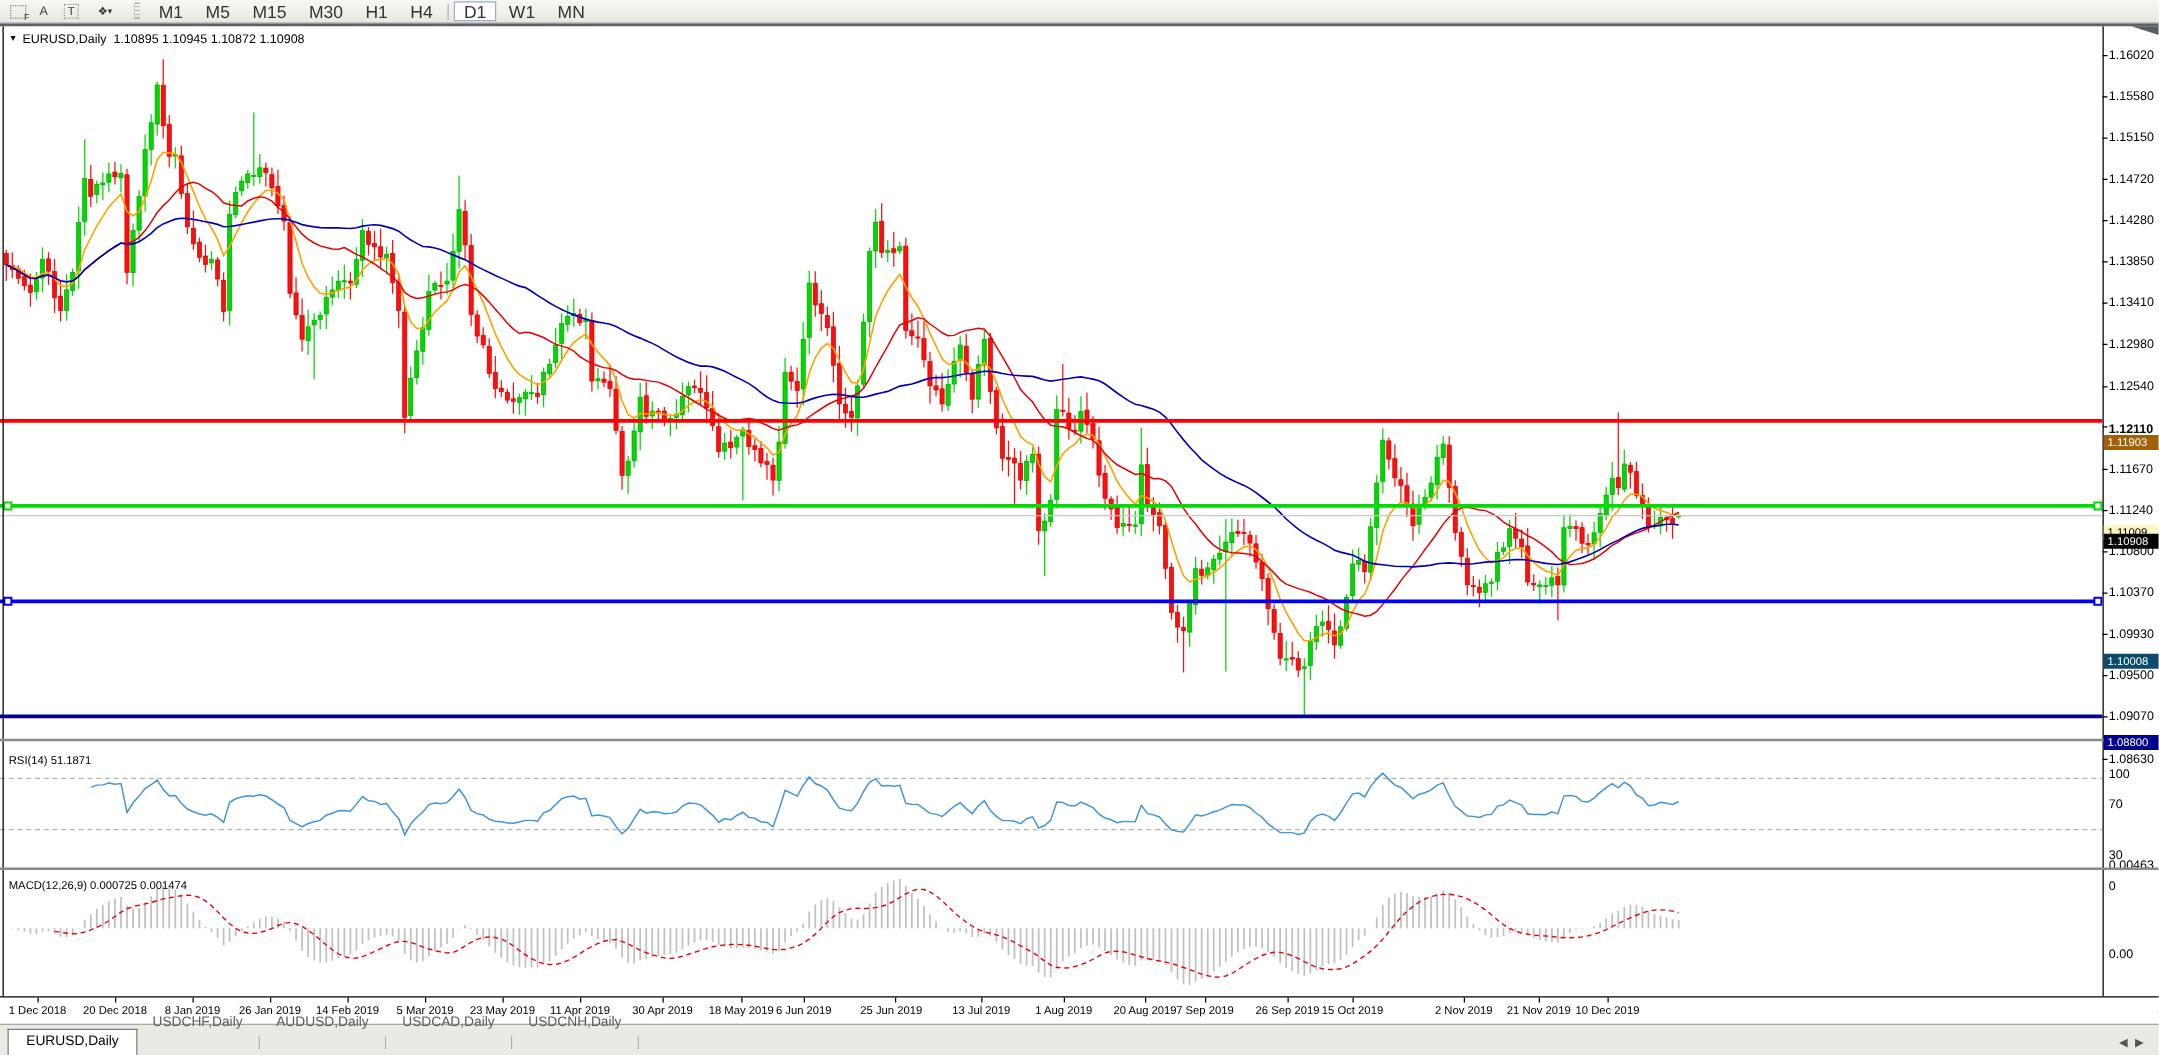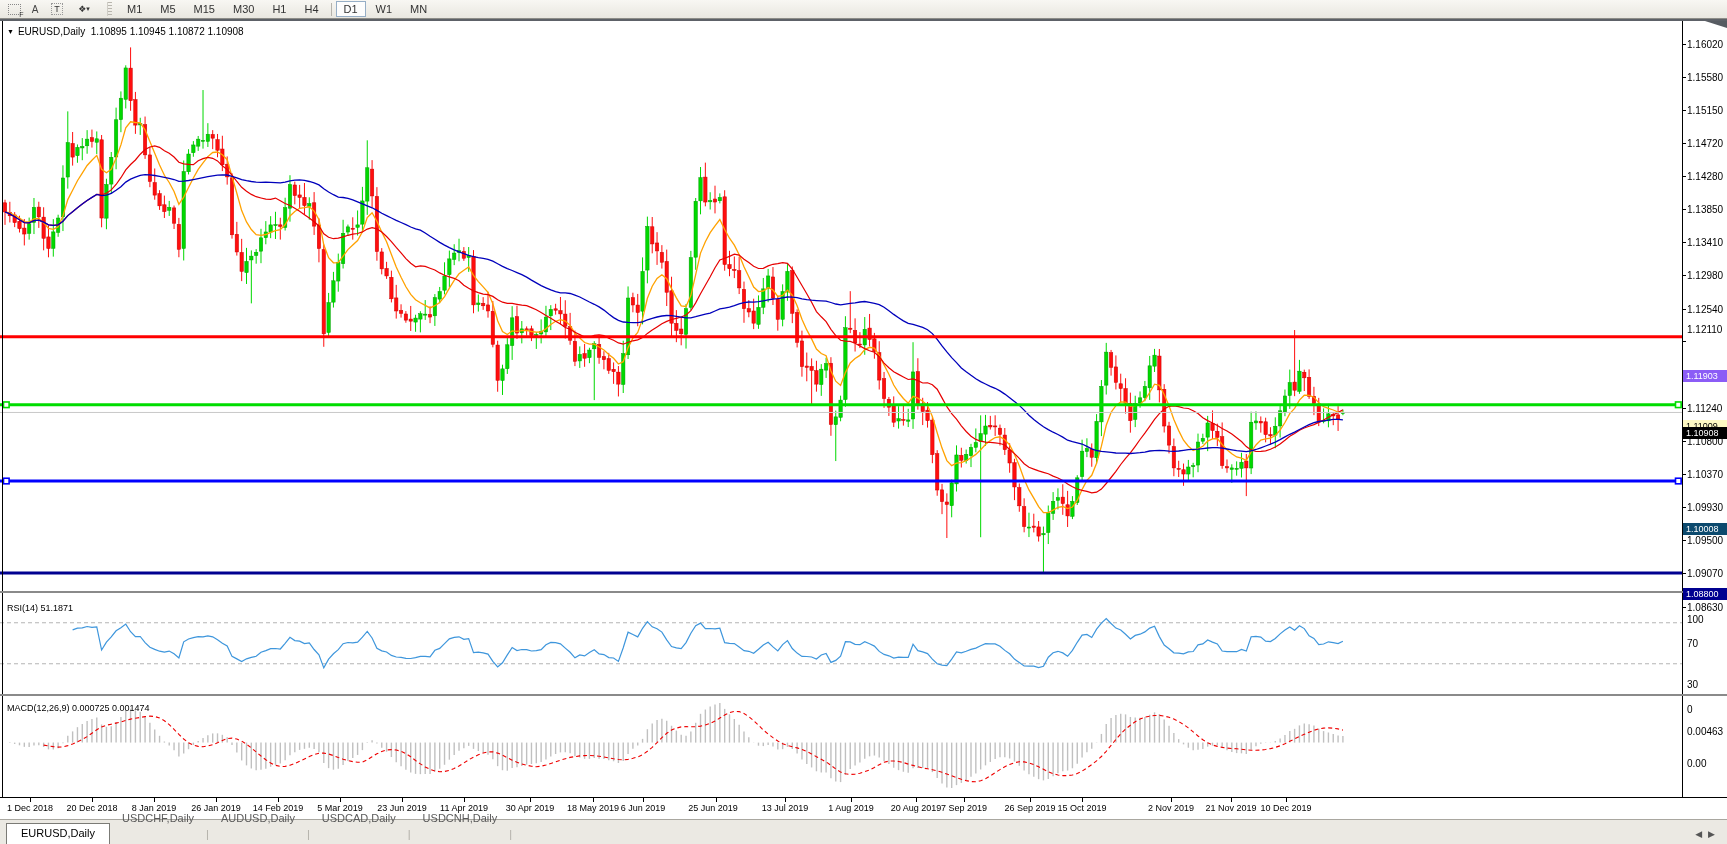--- a/index.html
+++ b/index.html
@@ -14,21 +14,21 @@
   .ticon{width:20px;height:15px;display:flex;align-items:center;justify-content:center;
     font-size:10px;color:#444;cursor:default;position:relative}
   .gridf{width:13px;height:11px;border:1px dotted #888;position:relative;margin-left:2px}
   .gridf span{position:absolute;right:-4px;bottom:-4px;font-size:7px;color:#333}
   .tbox{border:1px dotted #999;font-size:9px;padding:0 2px;color:#333}
   .diamonds{font-size:9px;color:#333;letter-spacing:-1px}
   .caret{font-size:7px;color:#333;margin-left:1px}
   .grip{width:5px;height:14px;margin:0 4px 0 6px;
     background:repeating-linear-gradient(to bottom,#b9b6ae 0 1px,transparent 1px 3px);
     border-left:1px solid #cfcdc6}
-  .tfbtn{font-size:11px;color:#333;padding:1px 7px;border:1px solid transparent;margin:0 1px;cursor:default;line-height:12px}
+  .tfbtn{font-size:14px;color:#333;padding:1px 7px;border:1px solid transparent;margin:0 1px;cursor:default;line-height:12px}
   .tfbtn.active{background:#fdfdfd;border:1px solid #96aec6;}
   .tfsep{width:1px;height:13px;background:#b5b3ac;margin:0 3px}
 
   
   #chartwin{position:absolute;left:0;top:21px;width:1727px;height:823px;background:#fff}
   #chart-svg{position:absolute;left:0;top:0;z-index:1}
   .panel-split{position:absolute;left:0;width:1727px;height:2px;background:#8a8a8a;z-index:8}
   #axis-line{position:absolute;left:1682px;top:0;width:1px;height:776px;background:#000;z-index:6}
   #left-border{position:absolute;left:2px;top:0;width:1px;height:776px;background:#000;z-index:6}
   #shift-marker{position:absolute;right:0;top:0;width:0;height:0;
@@ -982,66 +982,66 @@
       <div class="pricelabel" style="top: 150.062px;">1.14280</div>
       <div class="ptick" style="top: 187.821px;"></div>
       <div class="pricelabel" style="top: 182.821px;">1.13850</div>
       <div class="ptick" style="top: 221.343px;"></div>
       <div class="pricelabel" style="top: 216.343px;">1.13410</div>
       <div class="ptick" style="top: 254.102px;"></div>
       <div class="pricelabel" style="top: 249.102px;">1.12980</div>
       <div class="ptick" style="top: 287.624px;"></div>
       <div class="pricelabel" style="top: 282.624px;">1.12540</div>
       <div class="ptick" style="top: 320.383px;"></div>
-      <div class="pricelabel" style="top: 303px;">1.12110</div>
+      <div class="pricelabel" style="top: 317px; font-weight: bold;">1.12110</div>
       <div class="ptick" style="top: 353.905px;"></div>
       <div class="pricelabel" style="top: 348.905px;">1.11670</div>
       <div class="ptick" style="top: 386.664px;"></div>
       <div class="pricelabel" style="top: 381.664px;">1.11240</div>
       <div class="ptick" style="top: 420.186px;"></div>
       <div class="pricelabel" style="top: 415.186px;">1.10800</div>
       <div class="ptick" style="top: 452.945px;"></div>
       <div class="pricelabel" style="top: 447.945px;">1.10370</div>
       <div class="ptick" style="top: 486.467px;"></div>
       <div class="pricelabel" style="top: 481.467px;">1.09930</div>
       <div class="ptick" style="top: 519.226px;"></div>
       <div class="pricelabel" style="top: 514.226px;">1.09500</div>
       <div class="ptick" style="top: 551.986px;"></div>
       <div class="pricelabel" style="top: 546.986px;">1.09070</div>
       <div class="ptick" style="top: 585.507px;"></div>
       <div class="pricelabel" style="top: 580.507px;">1.08630</div>
-      <div class="badge" style="top: 349px; background: #8b5cf6; color: rgb(255, 255, 255);">1.11903</div>
+      <div class="badge" style="top: 327px; background: #a16207; color: rgb(255, 255, 255);">1.11903</div>
       <div class="badge" style="top: 398.763px; background: #fef9c3; color: rgb(0, 0, 0);">1.11009</div>
       <div class="badge" style="top: 502px; background: #0c4a6e; color: rgb(255, 255, 255);">1.10008</div>
       <div class="badge" style="top: 567.056px; background: rgb(0, 0, 144); color: rgb(255, 255, 255);">1.08800</div>
       <div class="badge" style="top: 406.458px; background: rgb(0, 0, 0); color: rgb(255, 255, 255);">1.10908</div>
       <div class="pricelabel" style="top: 592.5px;">100</div>
       <div class="pricelabel" style="top: 617.25px;">70</div>
       <div class="pricelabel" style="top: 658.25px;">30</div>
       <div class="pricelabel" style="top: 682.5px;">0</div>
-      <div class="pricelabel" style="top: 705px;">0.00463</div>
+      <div class="pricelabel" style="top: 666px;">0.00463</div>
       <div class="pricelabel" style="top: 737.112px;">0.00</div>
       <div class="pricelabel" style="top: 785px;">-0.005299</div>
     </div>
 
   <div id="dateaxis">
       <div class="dtick" style="left: 30px;"></div>
       <div class="dlabel" style="left: 30px;">1 Dec 2018</div>
       <div class="dtick" style="left: 92px;"></div>
       <div class="dlabel" style="left: 92px;">20 Dec 2018</div>
       <div class="dtick" style="left: 154px;"></div>
       <div class="dlabel" style="left: 154px;">8 Jan 2019</div>
       <div class="dtick" style="left: 216px;"></div>
       <div class="dlabel" style="left: 216px;">26 Jan 2019</div>
       <div class="dtick" style="left: 278px;"></div>
       <div class="dlabel" style="left: 278px;">14 Feb 2019</div>
       <div class="dtick" style="left: 340px;"></div>
       <div class="dlabel" style="left: 340px;">5 Mar 2019</div>
       <div class="dtick" style="left: 402px;"></div>
-      <div class="dlabel" style="left: 402px;">23 Jun 2019</div>
+      <div class="dlabel" style="left: 402px;">23 May 2019</div>
       <div class="dtick" style="left: 464px;"></div>
       <div class="dlabel" style="left: 464px;">11 Apr 2019</div>
       <div class="dtick" style="left: 530px;"></div>
       <div class="dlabel" style="left: 530px;">30 Apr 2019</div>
       <div class="dtick" style="left: 593px;"></div>
       <div class="dlabel" style="left: 593px;">18 May 2019</div>
       <div class="dtick" style="left: 643px;"></div>
       <div class="dlabel" style="left: 643px;">6 Jun 2019</div>
       <div class="dtick" style="left: 716px;"></div>
       <div class="dlabel" style="left: 688px; margin-left: 25px;">25 Jun 2019</div>

